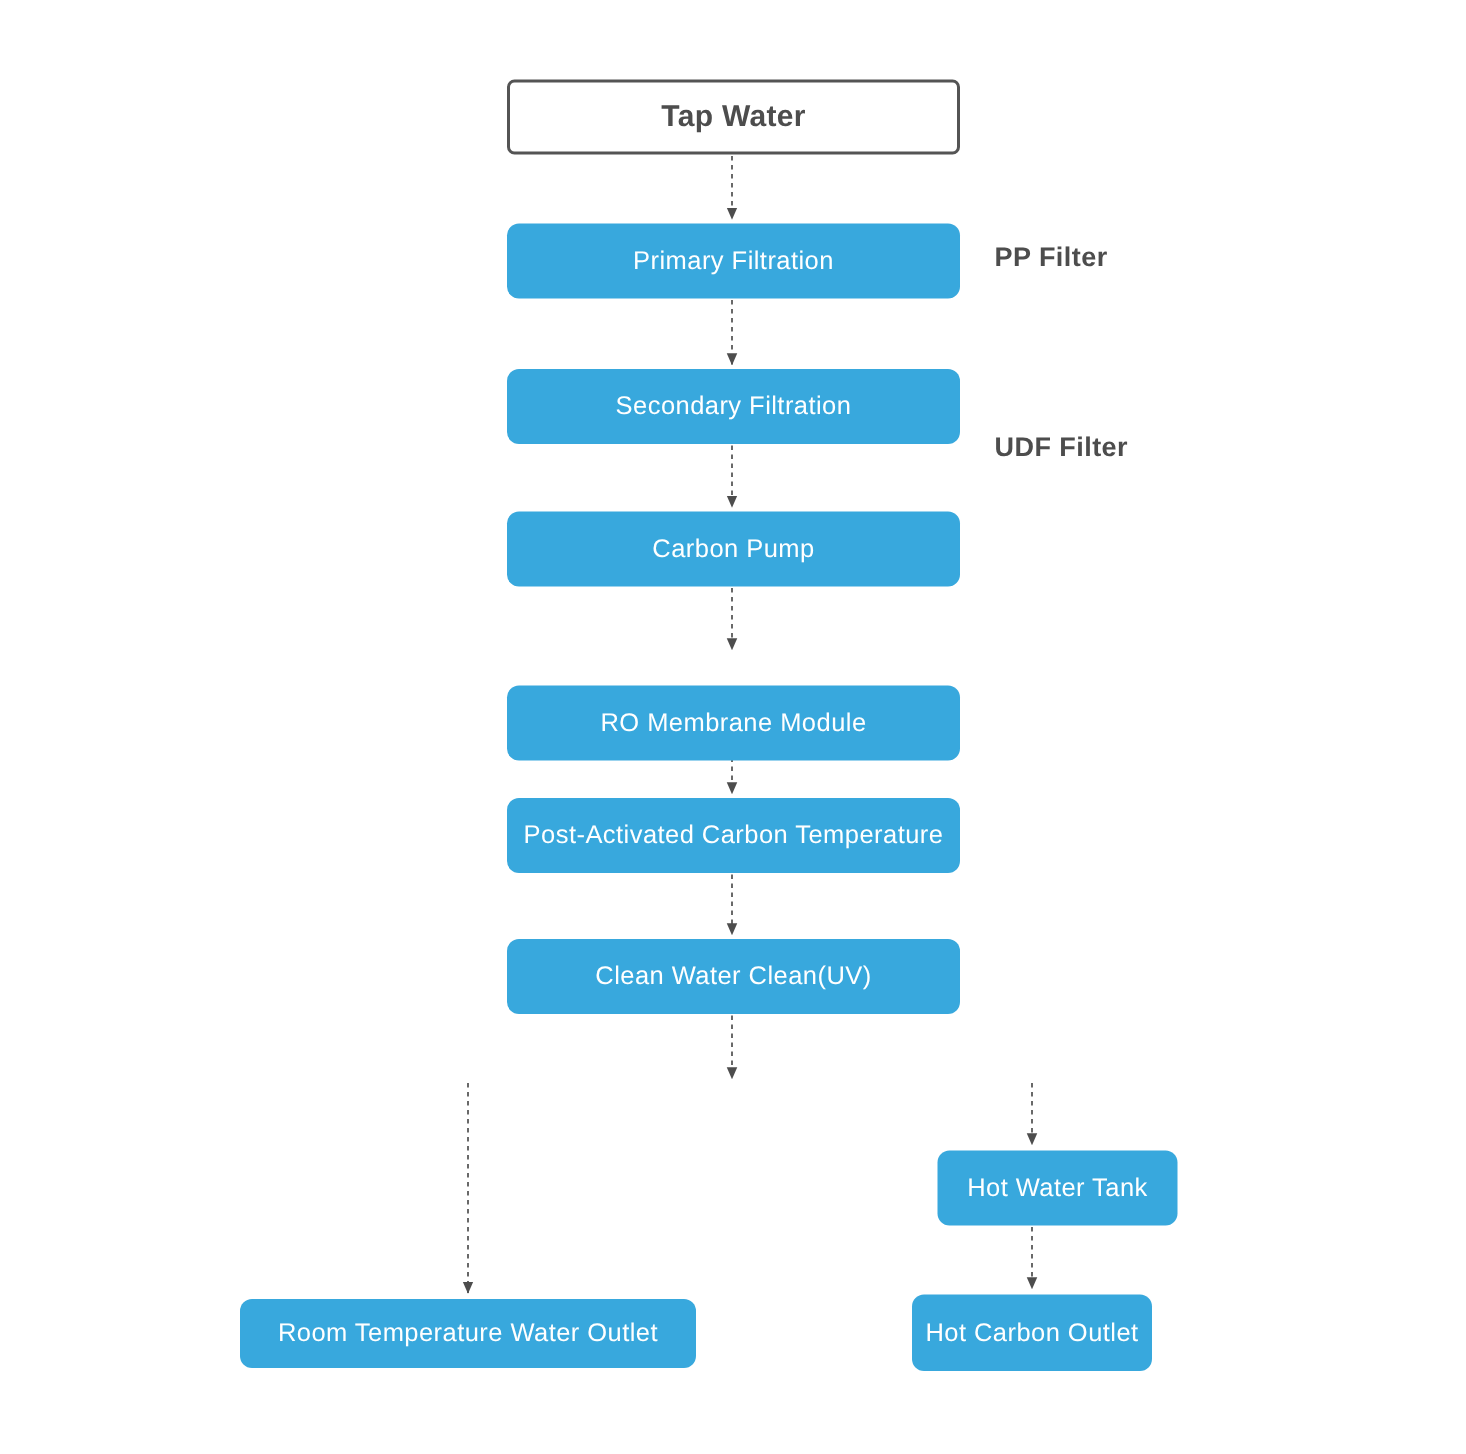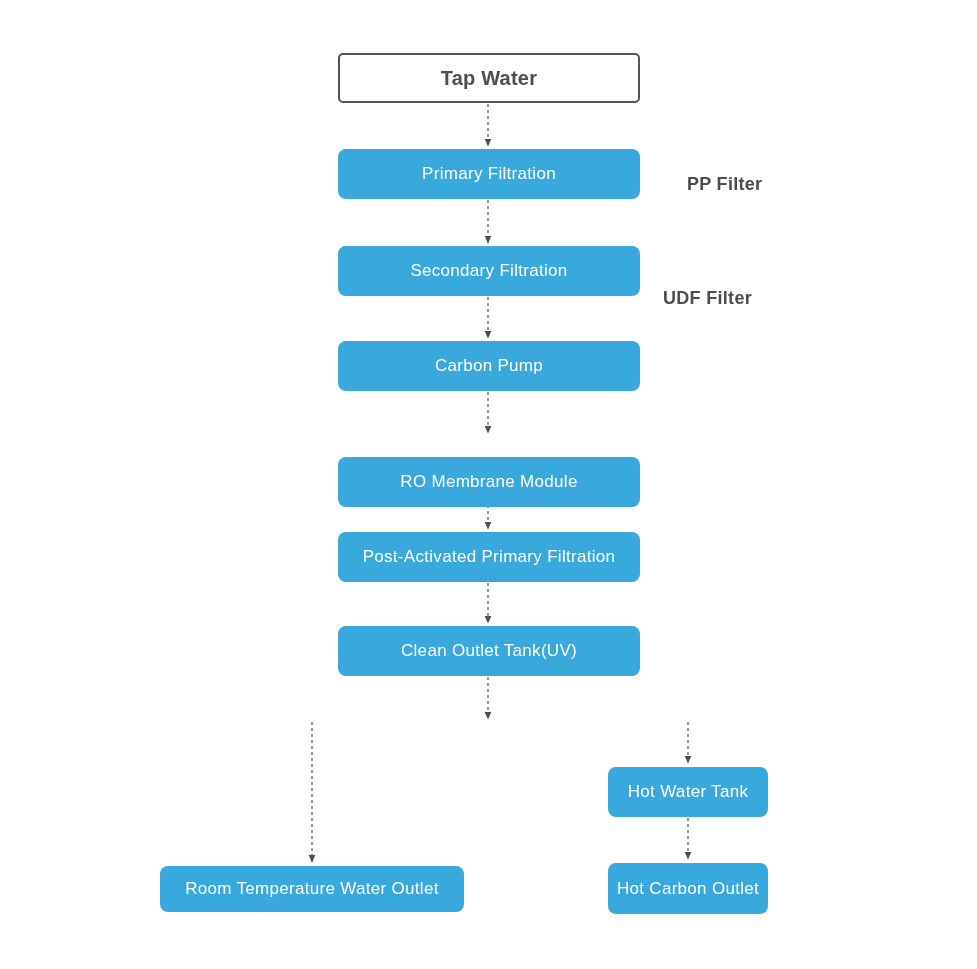--- a/index.html
+++ b/index.html
@@ -66,32 +66,32 @@
   }
 
   .n-tap        { left: 338px; top: 53px;  width: 302px; height: 50px; }
   .n-primary    { left: 338px; top: 149px; width: 302px; height: 50px; }
   .n-secondary  { left: 338px; top: 246px; width: 302px; height: 50px; }
   .n-booster    { left: 338px; top: 341px; width: 302px; height: 50px; }
   .n-ro         { left: 338px; top: 457px; width: 302px; height: 50px; }
   .n-post       { left: 338px; top: 532px; width: 302px; height: 50px; }
   .n-clean      { left: 338px; top: 626px; width: 302px; height: 50px; }
   .n-room       { left: 160px; top: 866px; width: 304px; height: 46px; }
-  .n-hot-tank   { left: 608px; top: 767px; width: 160px; height: 50px; }
+  .n-hot-tank   { left: 625px; top: 767px; width: 160px; height: 50px; }
   .n-hot-outlet { left: 608px; top: 863px; width: 160px; height: 51px; }
 
   .annotation {
     position: absolute;
     color: var(--annotation-text);
     font-size: 18px;
     font-weight: 700;
     letter-spacing: 0.3px;
     white-space: nowrap;
   }
-  .ann-pp  { left: 663px; top: 174px; margin-left: 24px; }
+  .ann-pp  { left: 663px; top: 161px; }
   .ann-udf { left: 663px; top: 261px; margin-top: 27px; }
 </style>
 </head>
 <body>
 
 <div class="canvas">
 
   <svg class="edges-layer" width="977" height="969" viewBox="0 0 977 969" xmlns="http://www.w3.org/2000/svg">
     <defs>
       <marker id="arrowhead" viewBox="0 0 8 8" refX="7.5" refY="4" markerWidth="8" markerHeight="8" markerUnits="userSpaceOnUse" orient="auto">
@@ -124,25 +124,25 @@
 
   <div class="node process n-booster">
     <span class="lbl">Carbon Pump</span>
   </div>
 
   <div class="node process n-ro">
     <span class="lbl">RO Membrane Module</span>
   </div>
 
   <div class="node process n-post">
-    <span class="lbl">Post-Activated Primary Filtration</span>
+    <span class="lbl">Post-Activated Carbon Temperature</span>
   </div>
 
   <div class="node process n-clean">
-    <span class="lbl">Clean Outlet Tank(UV)</span>
+    <span class="lbl">Clean Water Clean(UV)</span>
   </div>
 
   <div class="node process n-room">
     <span class="lbl">Room Temperature Water Outlet</span>
   </div>
 
   <div class="node process n-hot-tank">
     <span class="lbl">Hot Water Tank</span>
   </div>
 

